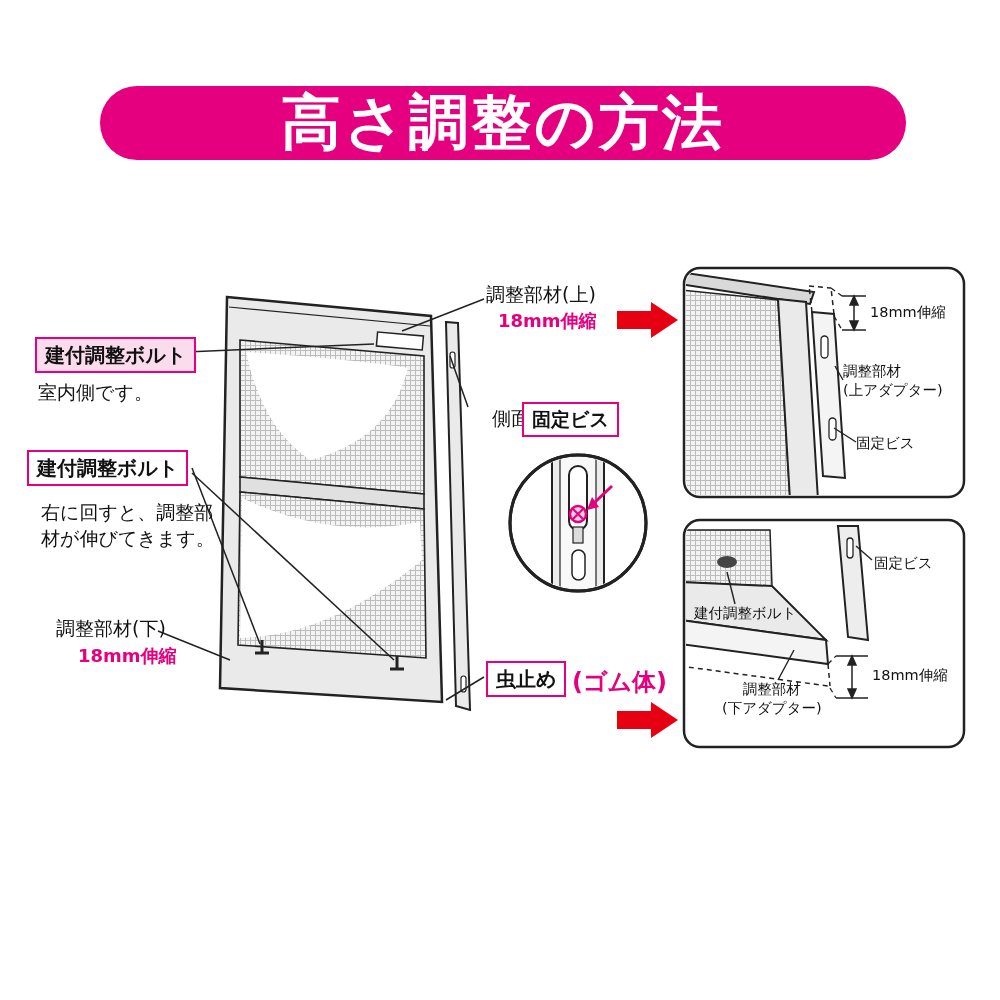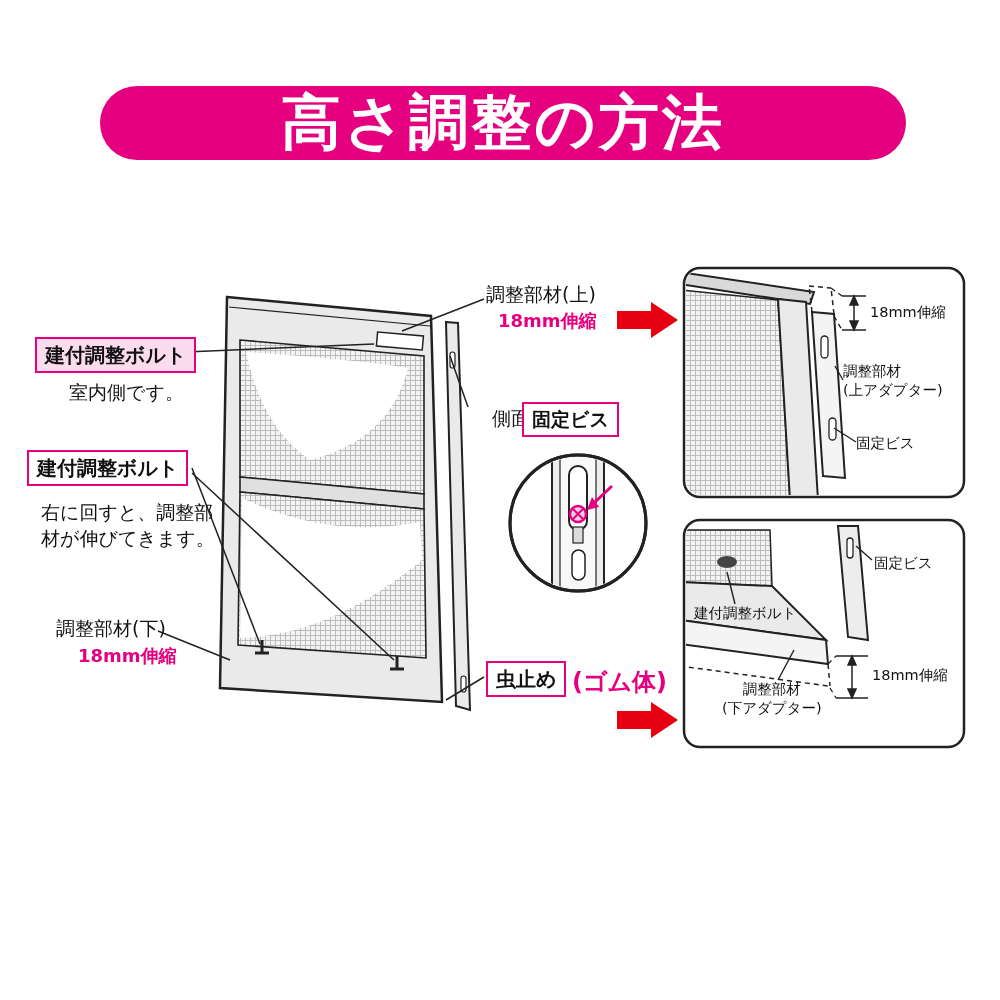--- a/index.html
+++ b/index.html
@@ -142,21 +142,21 @@
         </g>
         <path d="M872,560 L856,546" stroke="#222" stroke-width="1.4" fill="none"></path>
         <path d="M735,604 L727,572" stroke="#222" stroke-width="1.4" fill="none"></path>
         <path d="M778,680 L794,650" stroke="#222" stroke-width="1.4" fill="none"></path>
       </g>
       <rect x="684" y="520" width="280" height="227" rx="16" fill="none" stroke="#222" stroke-width="2.5"></rect>
     </g>
   </svg>
 
   <div class="pink-box pink-fill" style="left:35px;top:337px;">建付調整ボルト</div>
-  <div class="lbl" style="left:38px;top:380px;margin-left:31px;">室内側です。</div>
+  <div class="lbl" style="left:38px;top:380px;">室内側です。</div>
 
   <div class="pink-box" style="left:27px;top:450px;">建付調整ボルト</div>
   <div class="lbl" style="left:30px;top:500px;margin-left:11px;">右に回すと、調整部
 材が伸びてきます。</div>
 
   <div class="lbl" style="left:56px;top:616px;">調整部材(下)</div>
   <div class="lbl magenta" style="left:78px;top:644px;">18mm伸縮</div>
 
   <div class="lbl" style="left:486px;top:282px;">調整部材(上)</div>
   <div class="lbl magenta" style="left:498px;top:309px;">18mm伸縮</div>

